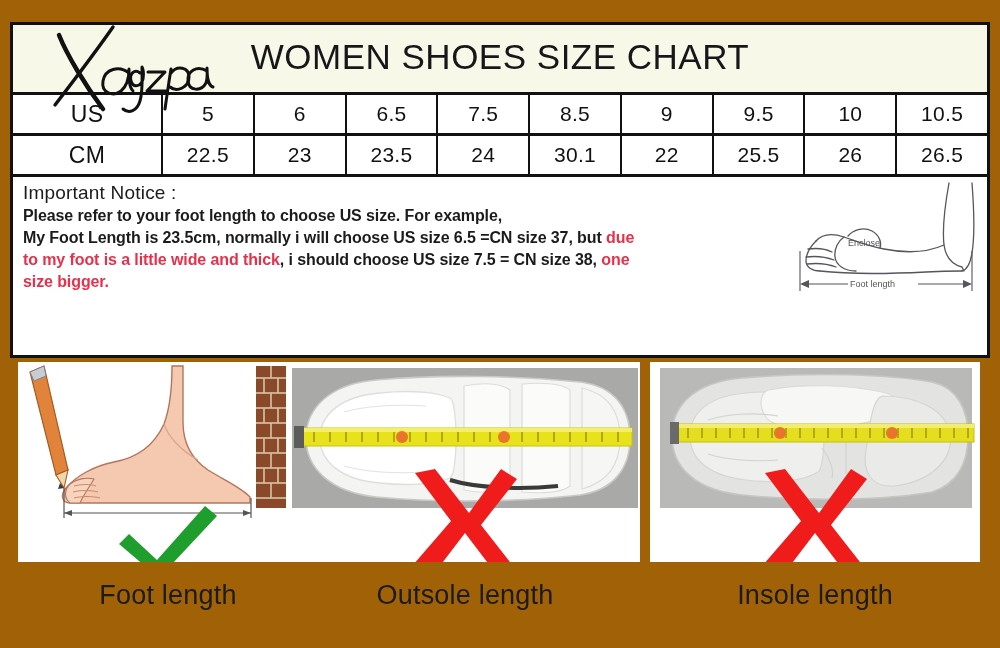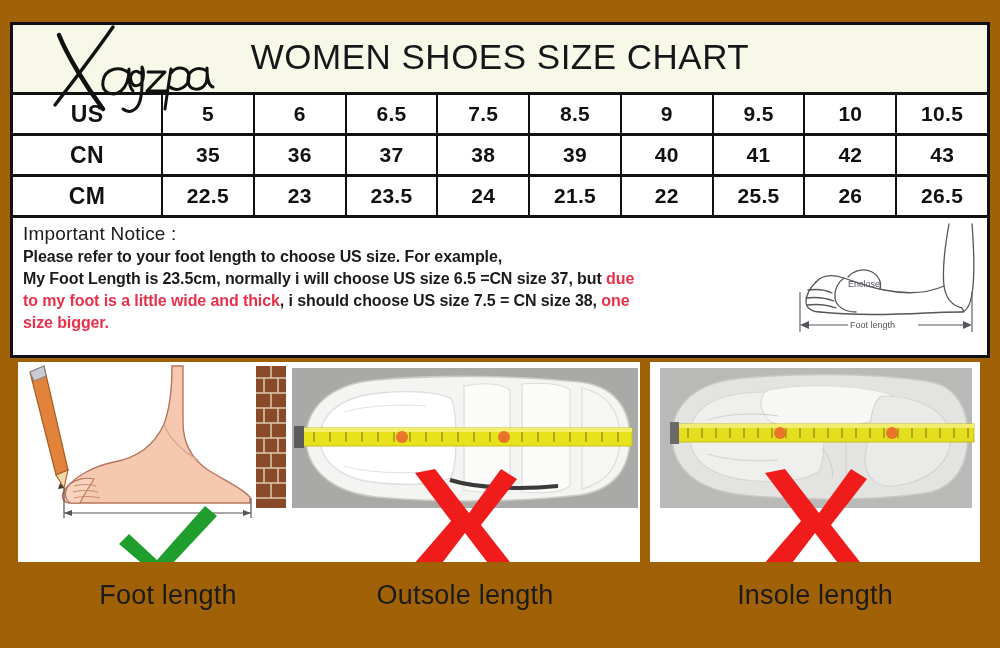--- a/index.html
+++ b/index.html
@@ -71,21 +71,21 @@
   }
   .size-row:last-of-type { border-bottom: 3px solid #111111; }
   .size-cell {
     flex: 1 1 0;
     border-right: 2px solid #111111;
     box-sizing: border-box;
     display: flex;
     align-items: center;
     justify-content: center;
     font-size: 21px;
-    font-weight: bold;
+    font-weight: normal;
     color: #111111;
     letter-spacing: 0.3px;
   }
   .size-cell.head {
     flex: 0 0 150px;
     font-size: 23px;
   }
   .size-cell:last-child { border-right: none; text-align: center; }
 
   
@@ -209,40 +209,28 @@
       <div class="size-cell">6</div>
       <div class="size-cell">6.5</div>
       <div class="size-cell">7.5</div>
       <div class="size-cell">8.5</div>
       <div class="size-cell">9</div>
       <div class="size-cell">9.5</div>
       <div class="size-cell">10</div>
       <div class="size-cell">10.5</div>
     </div>
 
-    <div class="size-row">
-      <div class="size-cell head">CN</div>
-      <div class="size-cell">35</div>
-      <div class="size-cell">36</div>
-      <div class="size-cell">37</div>
-      <div class="size-cell">38</div>
-      <div class="size-cell">39</div>
-      <div class="size-cell">40</div>
-      <div class="size-cell">41</div>
-      <div class="size-cell">42</div>
-      <div class="size-cell">43</div>
-    </div>
 
     <div class="size-row">
       <div class="size-cell head">CM</div>
       <div class="size-cell">22.5</div>
       <div class="size-cell">23</div>
       <div class="size-cell">23.5</div>
       <div class="size-cell">24</div>
-      <div class="size-cell">21.5</div>
+      <div class="size-cell">30.1</div>
       <div class="size-cell">22</div>
       <div class="size-cell">25.5</div>
       <div class="size-cell">26</div>
       <div class="size-cell">26.5</div>
     </div>
 
     <div class="notice">
       <div class="notice-title">Important Notice :</div>
       <div class="notice-line">Please refer to your foot length to choose US size. For example,</div>
       <div class="notice-line"><span>My Foot Length is 23.5cm, normally i will choose US size 6.5 =CN size 37, but </span><span class="red">due</span></div>

